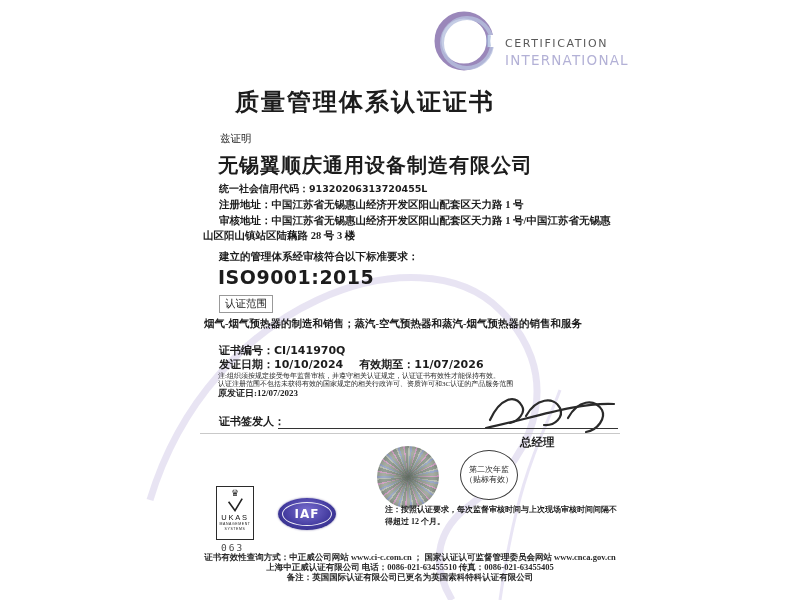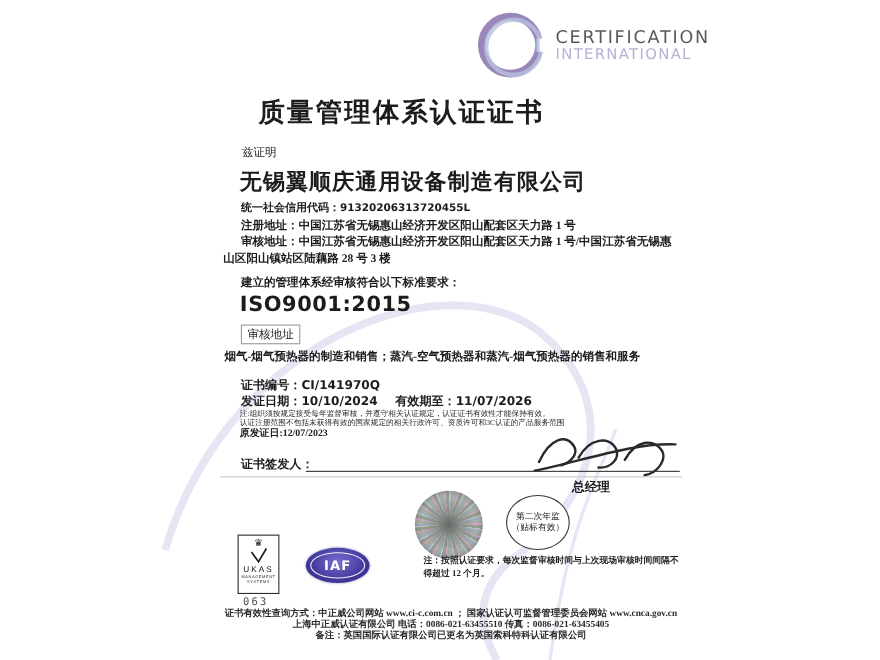--- a/index.html
+++ b/index.html
@@ -8,21 +8,21 @@
   .abs{position:absolute;}
   .latin{font-family:"DejaVu Sans","Liberation Sans",sans-serif;}
 
   
   .watermark{left:0;top:0;width:800px;height:600px;z-index:0;pointer-events:none;}
   .content{position:absolute;inset:0;z-index:1;}
 
   
   .logo-ring{left:428px;top:5px;width:72px;height:72px;}
   .brand{left:505px;top:26px;font-family:"DejaVu Sans","Liberation Sans",sans-serif;line-height:16px;}
-  .brand-1{font-size:16px;letter-spacing:1.6px;color:var(--brand-gray,#595959);}
+  .brand-1{font-size:11px;letter-spacing:1.6px;color:var(--brand-gray,#595959);margin-top:10px;}
   .brand-2{font-size:13.5px;letter-spacing:1.2px;color:var(--brand-lavender,#b3b1d6);}
 
   .cert-title{left:218px;top:86px;font-size:24px;font-weight:700;letter-spacing:2px;margin-left:17px;}
   .certify{left:220px;top:132px;font-size:10.5px;}
 
   .company-name{left:218px;top:152px;font-size:20px;font-weight:700;letter-spacing:1px;}
   .credit{left:219px;top:182px;font-size:10px;font-weight:700;}
   .reg-addr{left:219px;top:198px;font-size:10.5px;font-weight:600;}
   .audit-addr{left:203px;top:213px;width:414px;font-size:10.5px;font-weight:600;
               text-indent:16px;line-height:15px;}
@@ -107,21 +107,21 @@
     <div class="abs company-name">无锡翼顺庆通用设备制造有限公司</div>
     <div class="abs credit">
       <span>统一社会信用代码：</span><span class="latin" style="font-size:9.5px;">91320206313720455L</span>
     </div>
     <div class="abs reg-addr">注册地址：中国江苏省无锡惠山经济开发区阳山配套区天力路 1 号</div>
     <div class="abs audit-addr">审核地址：中国江苏省无锡惠山经济开发区阳山配套区天力路 1 号/中国江苏省无锡惠山区阳山镇站区陆藕路 28 号 3 楼</div>
 
     <div class="abs std-intro">建立的管理体系经审核符合以下标准要求：</div>
     <div class="abs iso-code latin">ISO9001:2015</div>
 
-    <div class="abs scope-label">审核地址</div>
+    <div class="abs scope-label">认证范围</div>
     <div class="abs scope-text">烟气-烟气预热器的制造和销售；蒸汽-空气预热器和蒸汽-烟气预热器的销售和服务</div>
 
     <div class="abs cert-row">
       <span>证书编号：</span><span class="latin cert-no">CI/141970Q</span>
     </div>
     <div class="abs date-row">
       <span>发证日期：</span><span class="latin date-val">10/10/2024</span><span class="gap">有效期至：</span><span class="latin date-val">11/07/2026</span>
     </div>
     <div class="abs note-1">注:组织须按规定接受每年监督审核，并遵守相关认证规定，认证证书有效性才能保持有效。</div>
     <div class="abs note-2">认证注册范围不包括未获得有效的国家规定的相关行政许可、资质许可和3C认证的产品服务范围</div>

